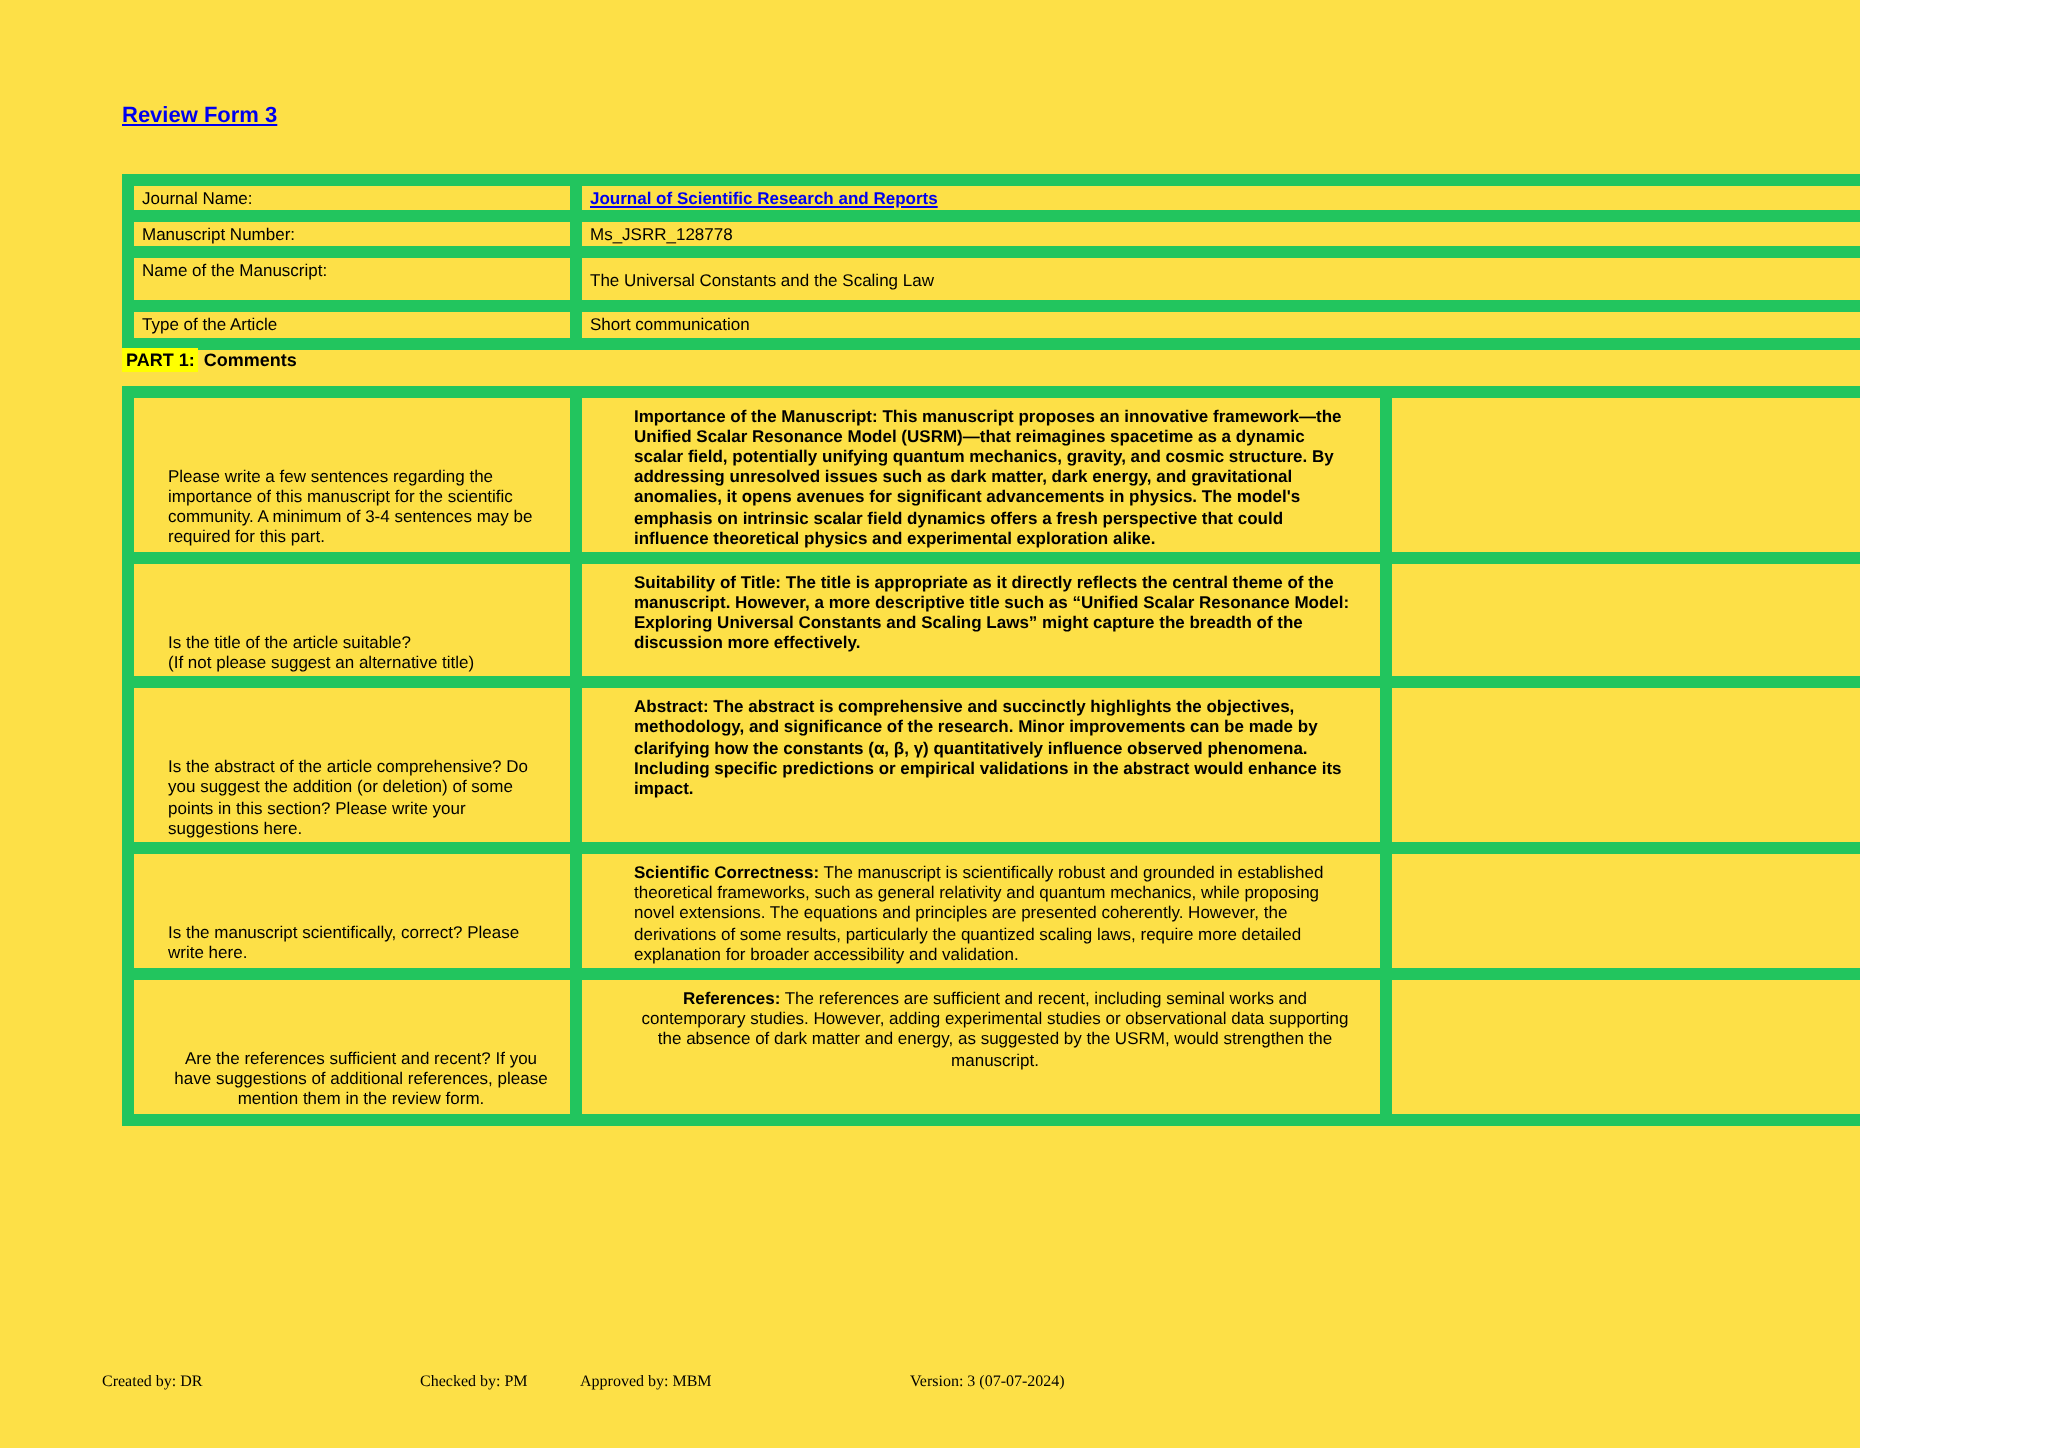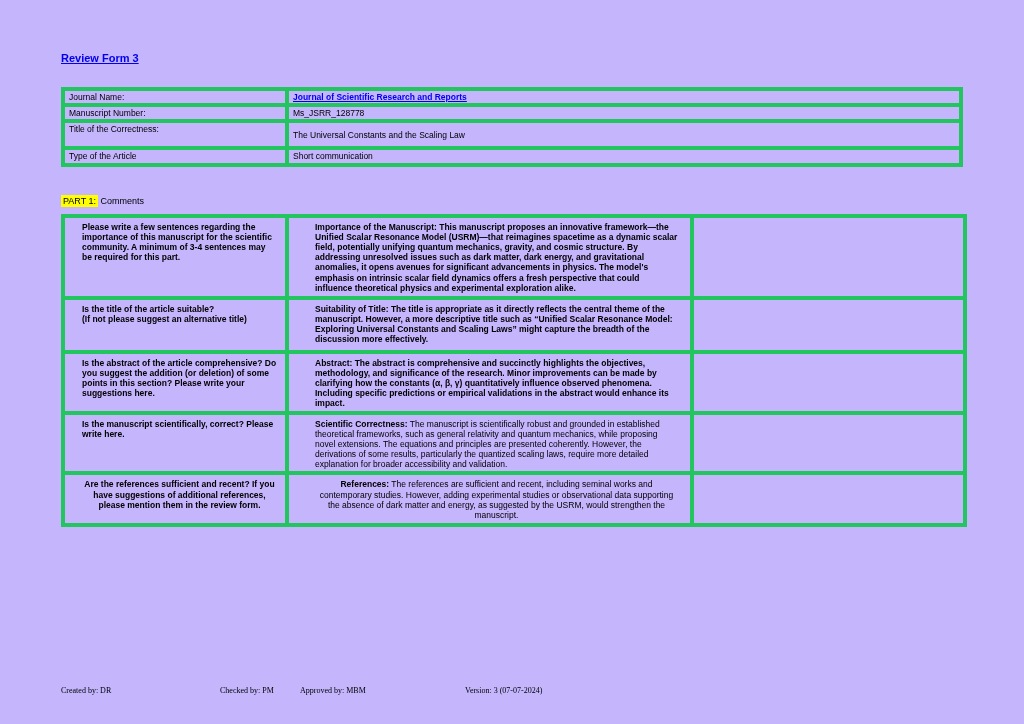--- a/index.html
+++ b/index.html
@@ -3,65 +3,65 @@
 <meta charset="utf-8">
 <style>
   * { box-sizing: border-box; }
   html, body { margin: 0; padding: 0; }
   body {
     width: 1024px; height: 724px;
     background: #ffffff;
     color: #000;
     font-family: "Liberation Sans", sans-serif;
   }
-  .page { position: relative; width: 1024px; height: 724px; overflow: hidden; background:#c4b5fd; }
+  .page { position: relative; width: 930px; height: 724px; overflow: hidden; background:#fde047; }
   .content { position: absolute; left: 61px; top: 0; width: 902px; }
 
   .doc-title {
     margin: 52px 0 0 0;
     font-size: 11px;
     font-weight: bold;
     text-decoration: underline;
     color: #0000EE;
   }
 
   table { border-collapse: collapse; width: 902px; table-layout: fixed; }
-  td { border: 4px solid #22c55e; vertical-align: top; font-size: 8.5px; line-height: 1.2; padding: 1px 4px; }
+  td { border: 6px solid #22c55e; vertical-align: top; font-size: 8.5px; line-height: 1.2; padding: 1px 4px; }
 
   .info-table { margin-top: 23px; }
   .info-table .c-label { width: 224px; }
   .info-table td.val { font-weight: normal; }
   .info-table tr.r-title { height: 27px; }
   .info-table tr.r-type { height: 15px; }
   td.va-mid { vertical-align: middle; }
   .link { color: #0000EE; text-decoration: underline; font-weight: bold; cursor: pointer; }
 
-  .part-heading { margin-top: 29px; font-size: 9px; font-weight: normal; }
+  .part-heading { font-size: 9px; font-weight: bold; }
   .hl { background: #FFFF00; padding: 1px 2px; }
 
   .main-table { margin-top: 8px; }
   .main-table .c-q { width: 224px; }
   .main-table .c-c { width: 405px; }
   .main-table .c-f { width: 273px; }
   .main-table tr.hrow { height: 28px; }
   .main-table td.th { font-weight: bold; padding: 2px 6px; }
   .main-table td.th .i { font-weight: normal; font-style: italic; }
   .main-table tr.r0 { height: 82px; }
   .main-table tr.r1 { height: 54px; }
   .main-table tr.r2 { height: 58px; }
   .main-table tr.r3 { height: 58px; }
   .main-table tr.r4 { height: 52px; text-align: center; }
   .main-table td.q { padding: 4px 8px 2px 17px; }
-  .main-table td.q .qt { font-weight: bold; white-space: pre-line; }
+  .main-table td.q .qt { font-weight: normal; white-space: pre-line; margin-top: 30px; }
   .main-table td.c { padding: 4px 12px 2px 26px; }
   .main-table td.c .lead { font-weight: bold; }
   .main-table td.c.bold-body .bodytxt { font-weight: bold; }
 
   .footer {
-    position: absolute; left: 61px; top: 686px; width: 902px; height: 12px;
+    position: absolute; left: 51px; top: 686px; width: 902px; height: 12px;
     font-family: "Liberation Serif", serif; font-size: 8px;
   }
   .footer span { position: absolute; top: 0; white-space: nowrap; }
   .footer .f1 { left: 0; }
   .footer .f2 { left: 119; left: 119px; padding-left: 40px; }
   .footer .f3 { left: 239px; }
   .footer .f4 { left: 404px; }
 </style>
 </head>
 <body>
@@ -79,21 +79,21 @@
       <tbody>
         <tr>
           <td class="lbl">Journal Name:</td>
           <td><span class="link">Journal of Scientific Research and Reports</span></td>
         </tr>
         <tr>
           <td class="lbl">Manuscript Number:</td>
           <td class="val">Ms_JSRR_128778</td>
         </tr>
         <tr class="r-title">
-          <td class="lbl">Title of the Correctness:</td>
+          <td class="lbl">Name of the Manuscript:</td>
           <td class="val va-mid">The Universal Constants and the Scaling Law</td>
         </tr>
         <tr class="r-type">
           <td class="lbl">Type of the Article</td>
           <td class="val">Short communication</td>
         </tr>
       </tbody>
     </table>
 
     <div class="part-heading">

